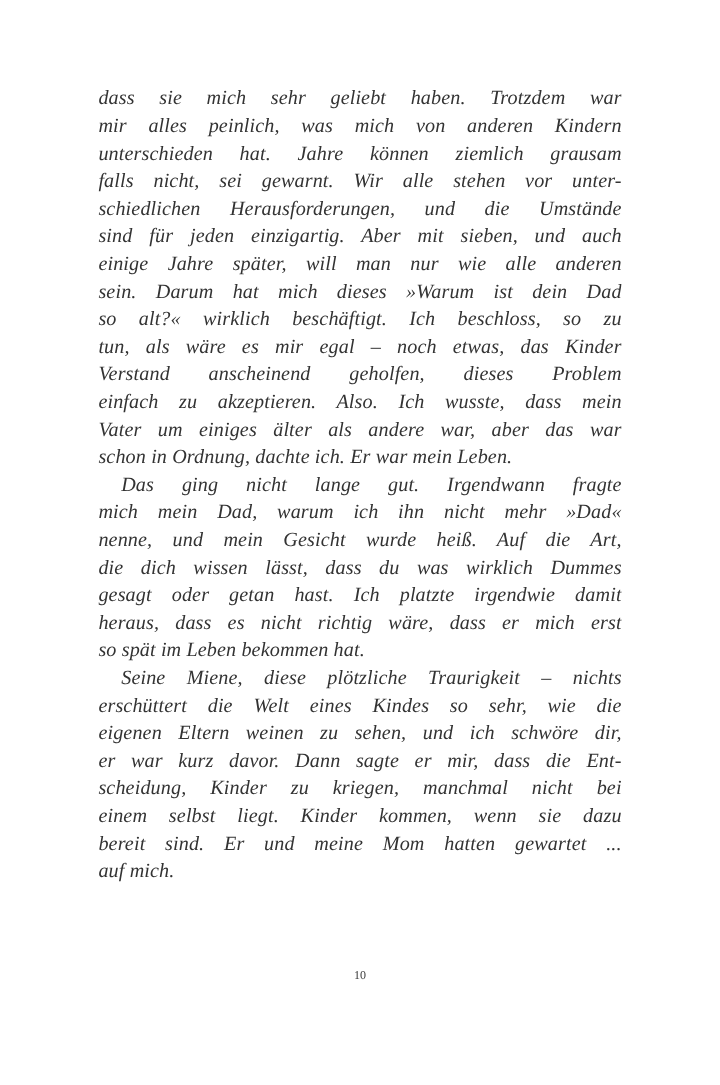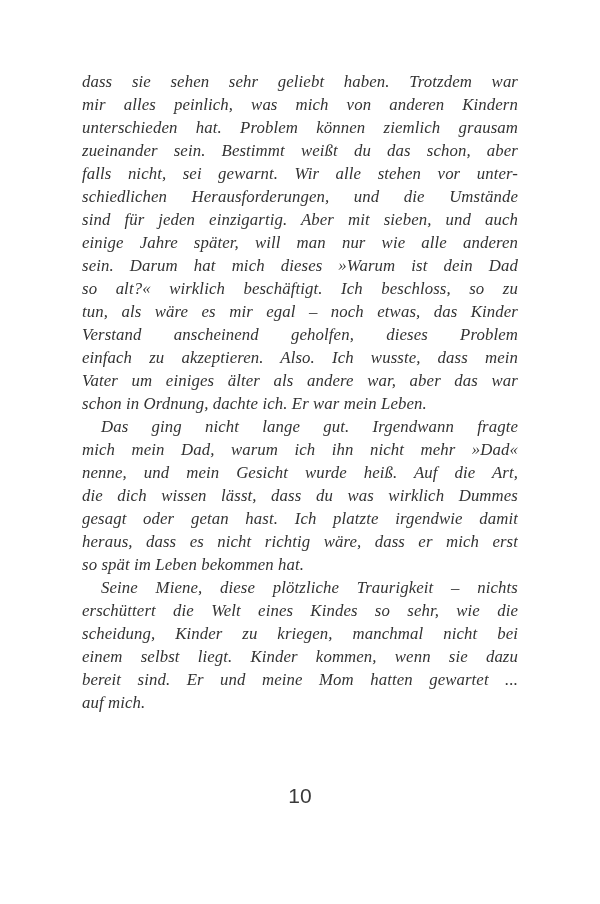--- a/index.html
+++ b/index.html
@@ -40,57 +40,58 @@
   .line.last {
     text-align: left;
     text-align-last: left;
   }
   .line.indent {
     text-indent: 19px;
   }
   .page-number {
     position: absolute;
     left: 82px;
-    top: 784px;
+    top: 808px;
     width: 436px;
     text-align: center;
     font-style: normal;
-    font-size: 21px;
+    font-size: 10px;
     color: #3a3a3a;
-    font-family: Liberation Sans, sans-serif;
+    font-family: Liberation Serif, serif;
   }
 </style>
 </head>
 <body style="background: rgb(255, 255, 255);">
 
 <div class="book-page">
   <div class="text-block" style="color: rgb(51, 51, 51);">
-      <div class="line">dass sie sehen sehr geliebt haben. Trotzdem war</div>
+      <div class="line">dass sie mich sehr geliebt haben. Trotzdem war</div>
       <div class="line">mir alles peinlich, was mich von anderen Kindern</div>
-      <div class="line">unterschieden hat. Problem können ziemlich grausam</div>
-      <div class="line">zueinander sein. Bestimmt weißt du das schon, aber</div>
+      <div class="line">unterschieden hat. Jahre können ziemlich grausam</div>
       <div class="line">falls nicht, sei gewarnt. Wir alle stehen vor unter-</div>
       <div class="line">schiedlichen Herausforderungen, und die Umstände</div>
       <div class="line">sind für jeden einzigartig. Aber mit sieben, und auch</div>
       <div class="line">einige Jahre später, will man nur wie alle anderen</div>
       <div class="line">sein. Darum hat mich dieses »Warum ist dein Dad</div>
       <div class="line">so alt?« wirklich beschäftigt. Ich beschloss, so zu</div>
       <div class="line">tun, als wäre es mir egal – noch etwas, das Kinder</div>
       <div class="line">Verstand anscheinend geholfen, dieses Problem</div>
       <div class="line">einfach zu akzeptieren. Also. Ich wusste, dass mein</div>
       <div class="line">Vater um einiges älter als andere war, aber das war</div>
       <div class="line last">schon in Ordnung, dachte ich. Er war mein Leben.</div>
       <div class="line indent">Das ging nicht lange gut. Irgendwann fragte</div>
       <div class="line">mich mein Dad, warum ich ihn nicht mehr »Dad«</div>
       <div class="line">nenne, und mein Gesicht wurde heiß. Auf die Art,</div>
       <div class="line">die dich wissen lässt, dass du was wirklich Dummes</div>
       <div class="line">gesagt oder getan hast. Ich platzte irgendwie damit</div>
       <div class="line">heraus, dass es nicht richtig wäre, dass er mich erst</div>
       <div class="line last">so spät im Leben bekommen hat.</div>
       <div class="line indent">Seine Miene, diese plötzliche Traurigkeit – nichts</div>
       <div class="line">erschüttert die Welt eines Kindes so sehr, wie die</div>
+      <div class="line">eigenen Eltern weinen zu sehen, und ich schwöre dir,</div>
+      <div class="line">er war kurz davor. Dann sagte er mir, dass die Ent-</div>
       <div class="line">scheidung, Kinder zu kriegen, manchmal nicht bei</div>
       <div class="line">einem selbst liegt. Kinder kommen, wenn sie dazu</div>
       <div class="line">bereit sind. Er und meine Mom hatten gewartet ...</div>
       <div class="line last">auf mich.</div>
     </div>
   <div class="page-number">10</div>
 </div>
 
 </body></html>

